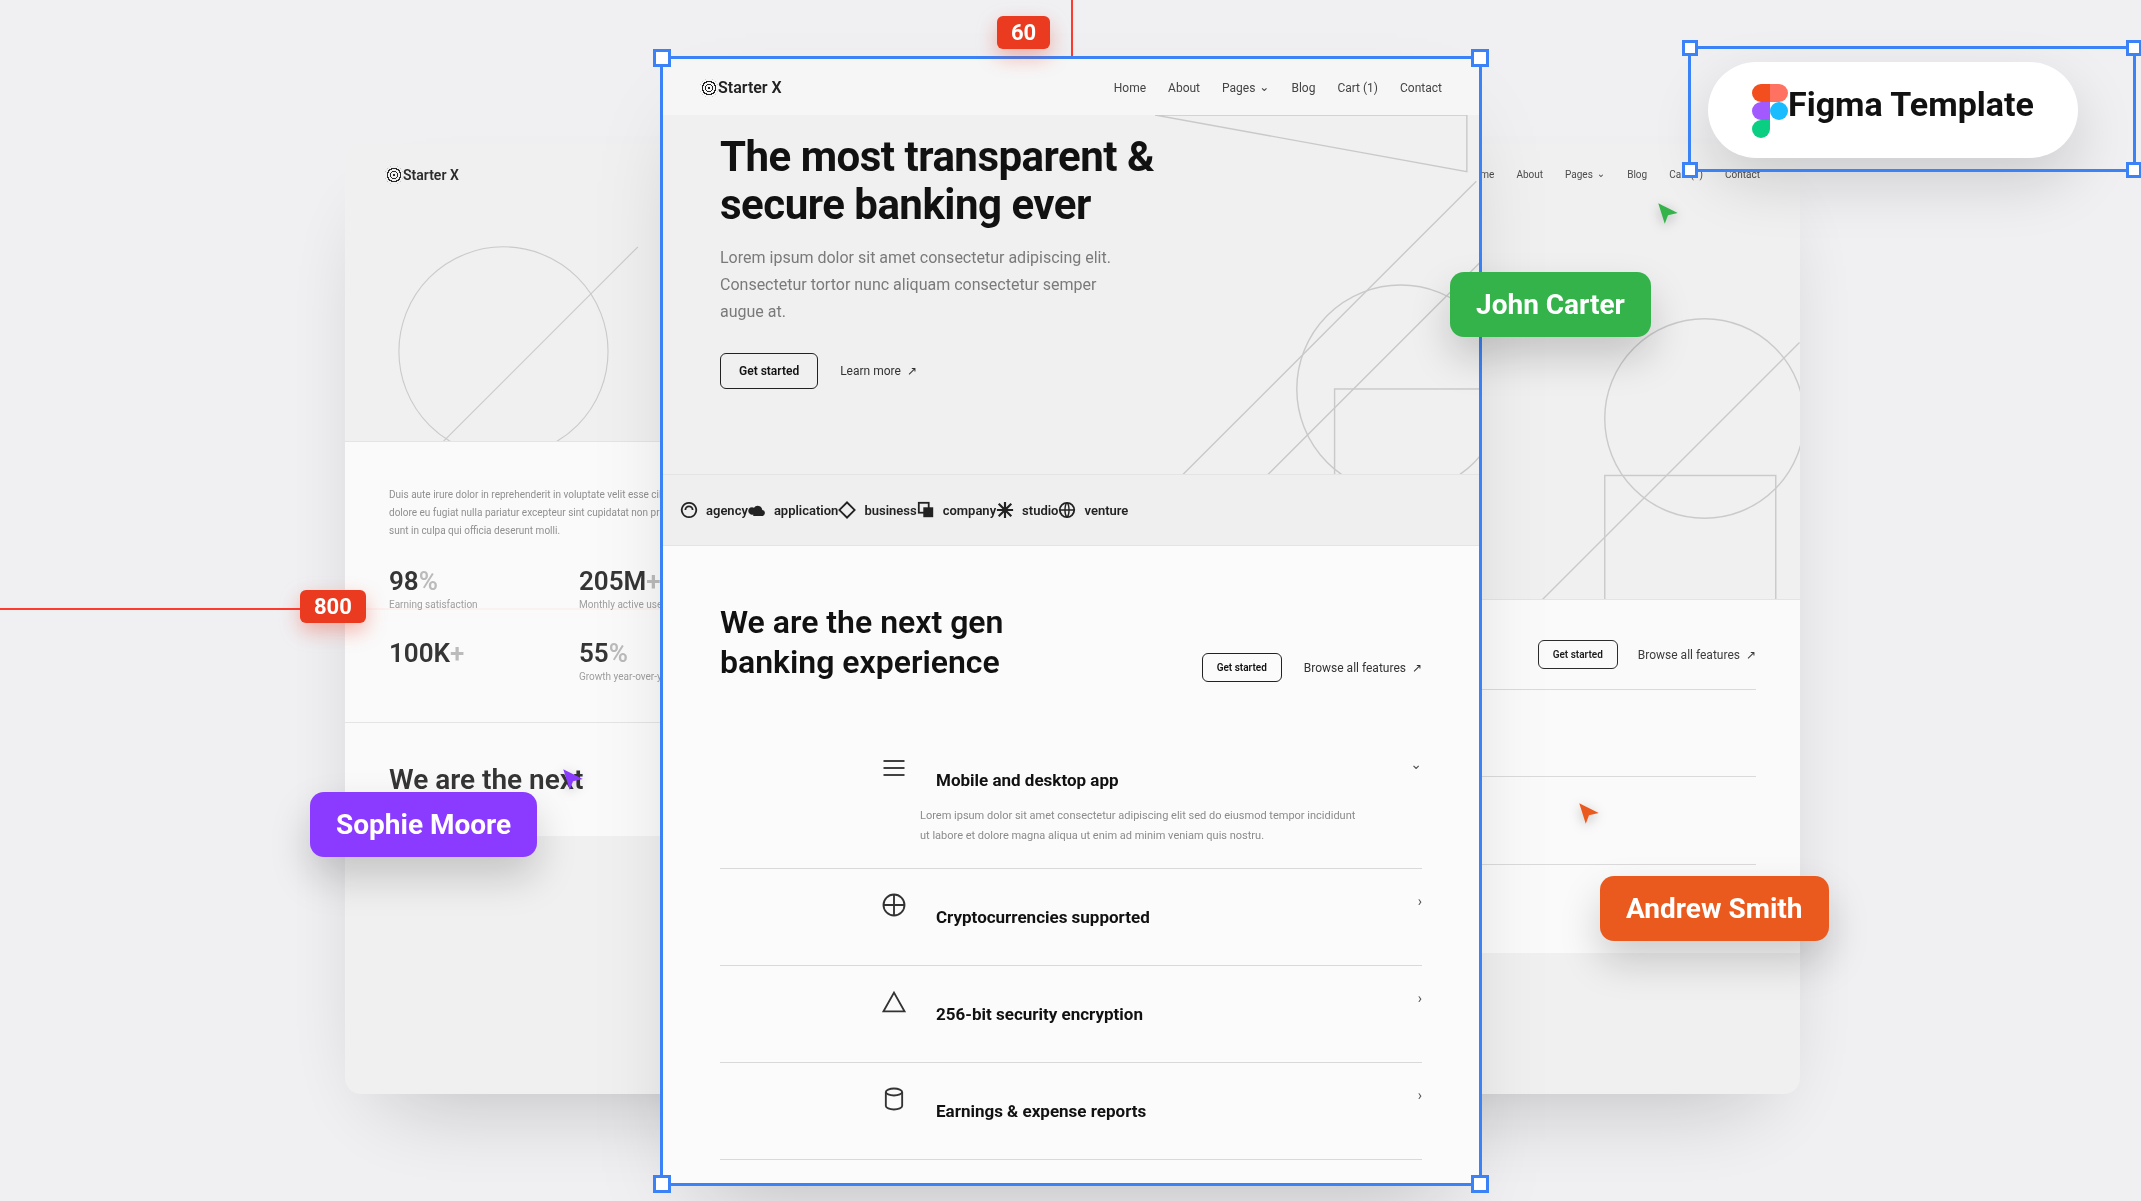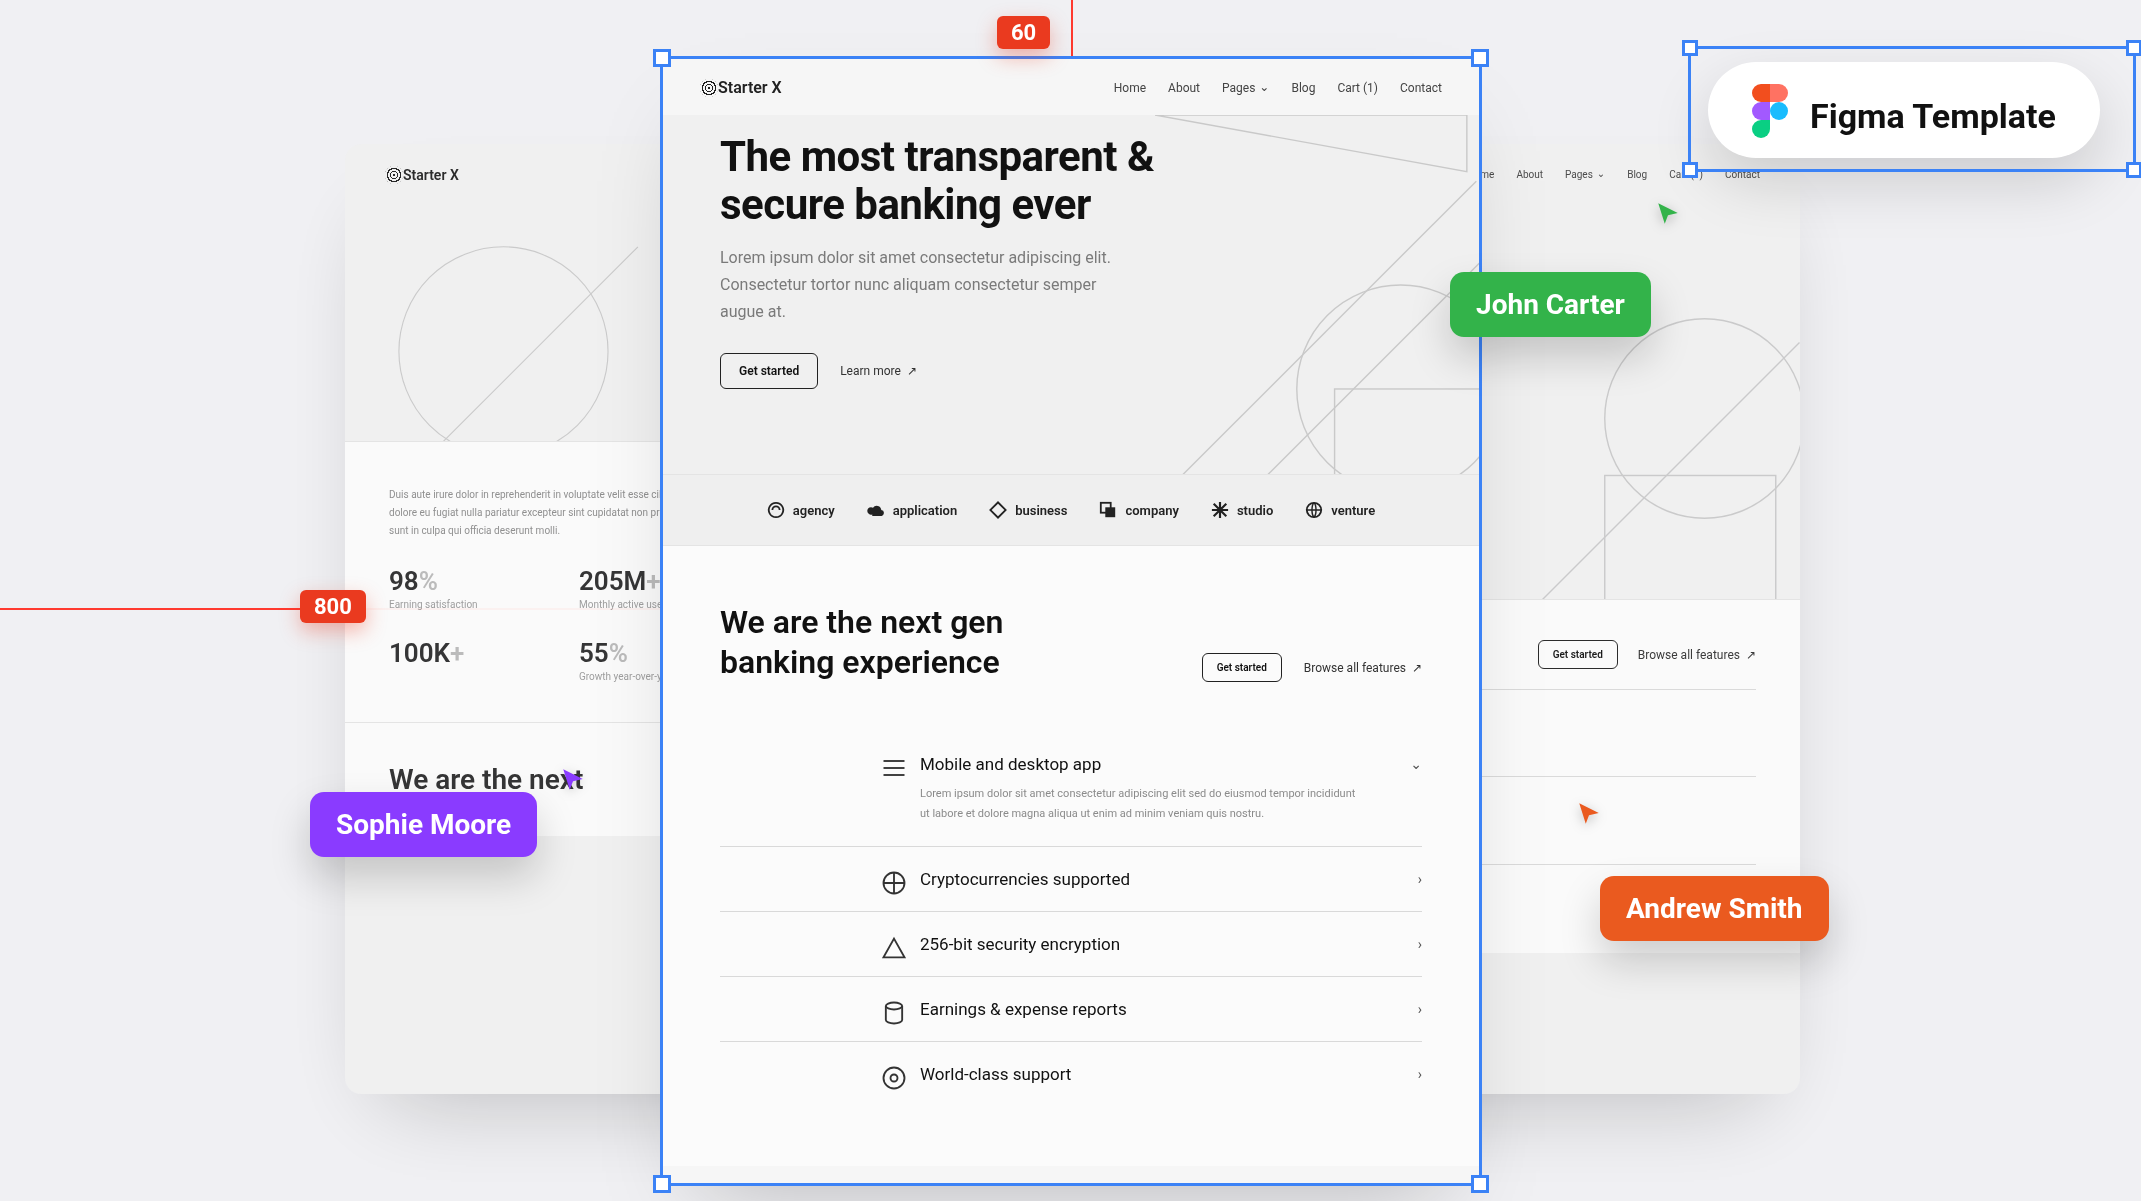--- a/index.html
+++ b/index.html
@@ -102,21 +102,21 @@
 
   
   .hero .geom{
     position:absolute; inset:0; pointer-events:none;
   }
   .hero .geom svg{position:absolute;inset:0;width:100%;height:100%;}
 
   
   .strip{
     background:#efefef;
-    display:flex;gap:32px;justify-content:center;align-items:center;
+    display:flex;justify-content:flex-start;align-items:center;
     padding:26px 20px;
     border-bottom:1px solid var(--accent);
   }
   .strip .item{
     display:flex;align-items:center;gap:8px;
     font-size:13px;font-weight:600;color:#222;
   }
   .strip .glyph{
     width:18px;height:18px;display:inline-flex;align-items:center;justify-content:center;
   }
@@ -142,21 +142,21 @@
     border-top:1px solid var(--line);
     padding:22px 0 22px 200px;
     position:relative;
   }
   .feat:first-child{border-top:none;}
   .feat .ficon{
     position:absolute;left:160px;top:22px;width:28px;height:28px;
     display:flex;align-items:center;justify-content:center;
   }
   .feat h3{
-    margin:0;font-size:17px;font-weight:400;color:#111;
+    margin:16px;font-size:17px;font-weight:700;color:#111;
   }
   .feat p{
     margin:10px 0 0 0;font-size:11px;line-height:1.8;color:#8b8b8b;max-width:440px;
   }
   .feat .caret{
     position:absolute;right:0;top:24px;color:#555;font-size:14px;
   }
 
   
   .stats{
@@ -220,21 +220,21 @@
     position:absolute;color:#fff;font-weight:700;font-size:28px;
     padding:16px 26px;border-radius:14px;white-space:nowrap;
     box-shadow:0 20px 40px rgba(0,0,0,.18);
   }
   .tag.green {background:var(--green);}
   .tag.purple{background:var(--purple);}
   .tag.orange{background:var(--orange);}
 
   
   .pill{
-    position:absolute;display:flex;align-items:flex-end;gap:22px;
+    position:absolute;display:flex;align-items:flex-start;
     background:#fff;border-radius:999px;padding:22px 44px;
     box-shadow:0 24px 60px rgba(0,0,0,.15);
   }
   .pill .txt{font-size:34px;font-weight:700;color:#111;}
   .pill-sel{
     position:absolute;border:3px solid var(--sel);border-radius:0;
   }
   .pill-sel .handle{position:absolute;width:16px;height:16px;}
   .figlogo{width:36px;height:52px;position:relative;}
 

